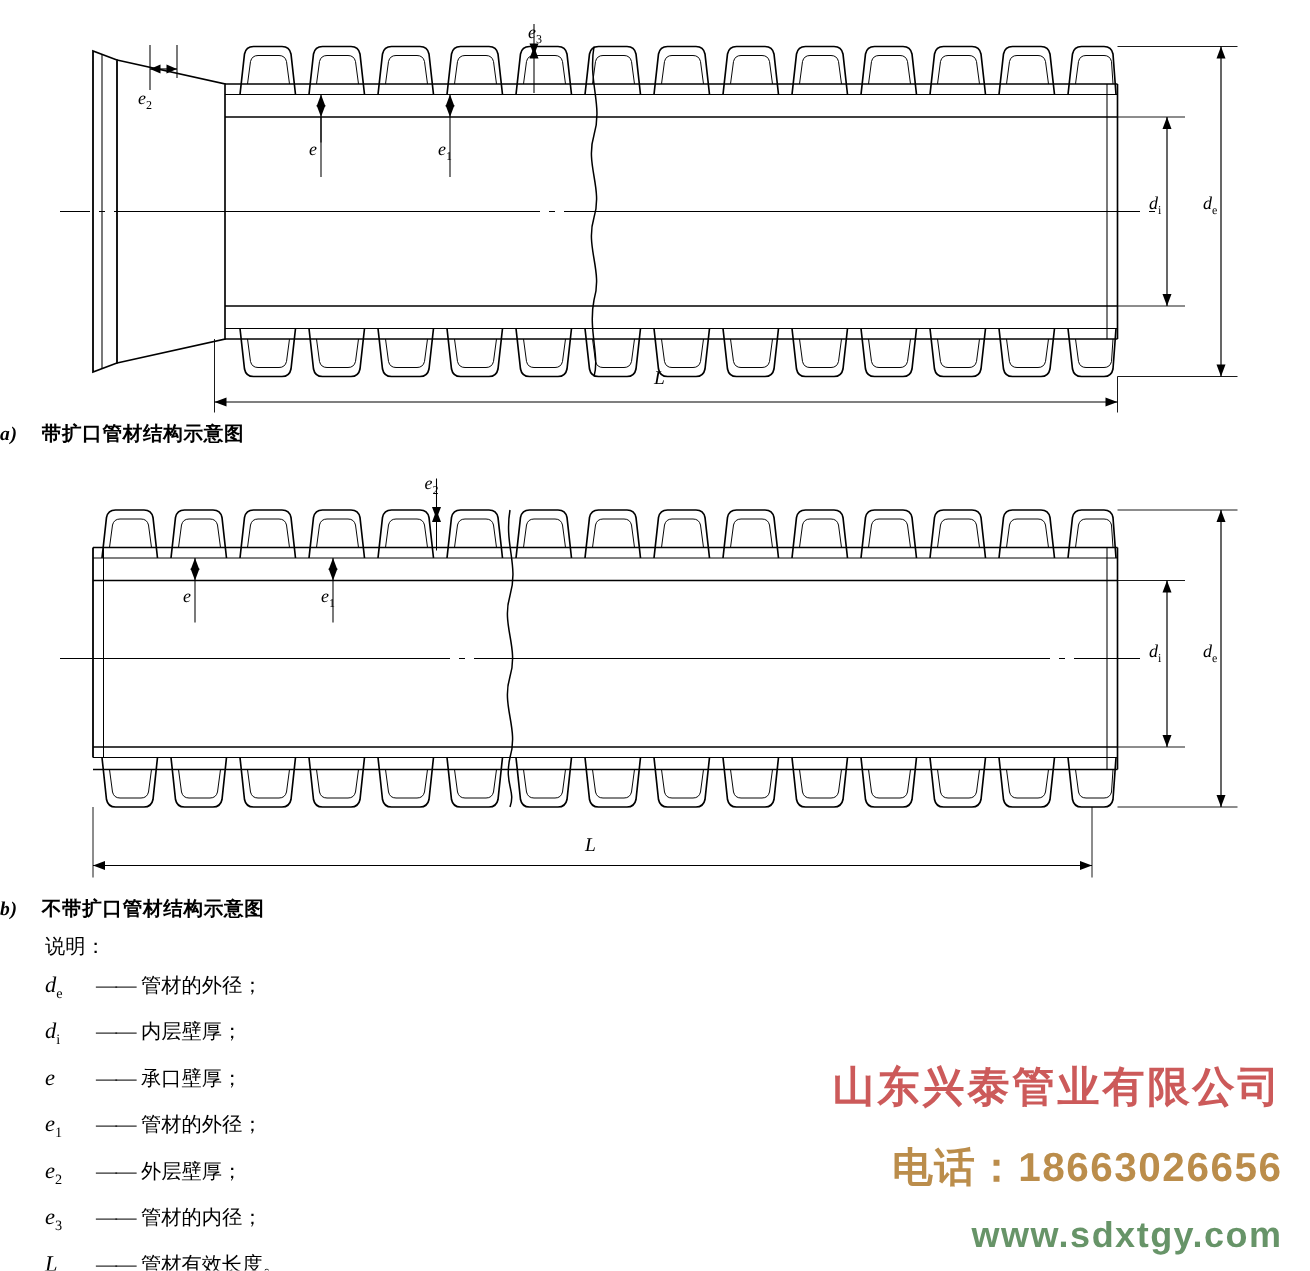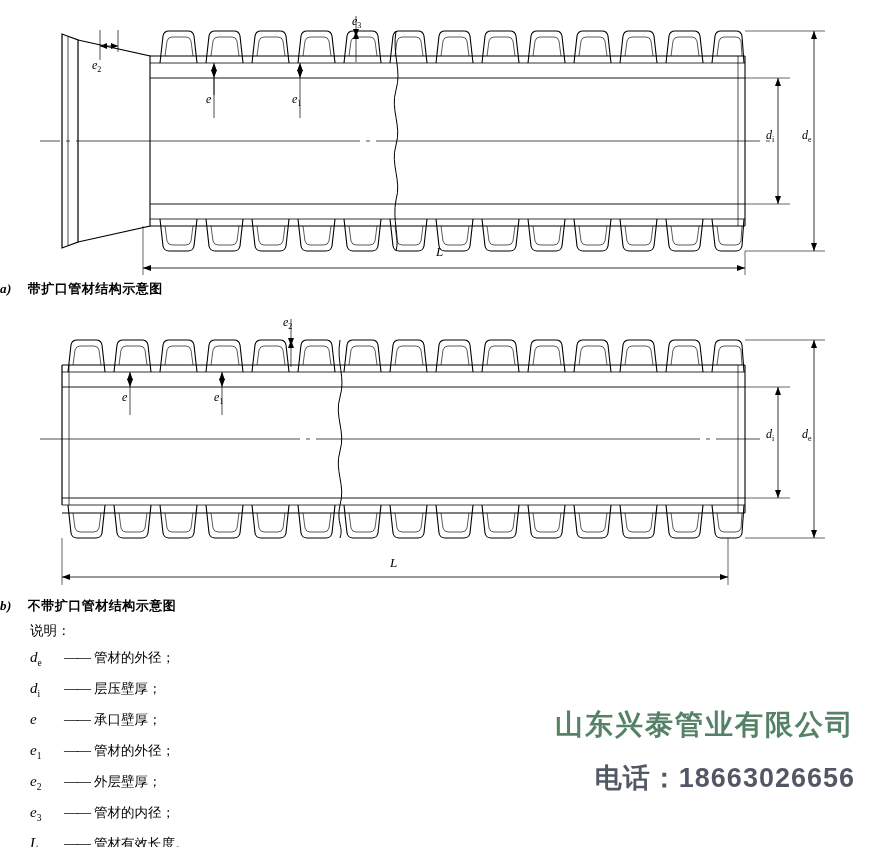--- a/index.html
+++ b/index.html
@@ -51,22 +51,22 @@
   
   .wm{
     position:absolute;
     right:18px;
     color:#2f6f2f;
     font-family:"Liberation Sans",sans-serif;
     font-weight:bold;
     opacity:.72;
     white-space:nowrap;
   }
-  .wm1{top:706px;font-size:28px;letter-spacing:2px;color:#14532d;}
-  .wm2{top:760px;font-size:27px;letter-spacing:1px;color:#0f172a;text-align:center;}
+  .wm1{top:706px;font-size:28px;letter-spacing:2px;color:#b91c1c;}
+  .wm2{top:760px;font-size:27px;letter-spacing:1px;color:#a16207;text-align:center;}
   .wm3{top:810px;font-size:24px;letter-spacing:1px;color:#2d6b2f;}
 
   .lbl{font-family:"Liberation Serif",serif;font-style:italic;}
 </style>
 </head>
 <body>
 
 <div class="stage">
 
   <div class="fig" style="left:0;top:0;width:873px;height:290px;">
@@ -382,21 +382,21 @@
     <div class="title">说明：</div>
 
     <div class="row">
       <span class="sym"><span>d</span><sub>e</sub></span>
       <span class="dash">——</span>
       <span class="txt">管材的外径；</span>
     </div>
     <div class="row">
       <span class="sym"><span>d</span><sub>i</sub></span>
       <span class="dash">——</span>
-      <span class="txt">层压壁厚；</span>
+      <span class="txt">内层壁厚；</span>
     </div>
     <div class="row">
       <span class="sym"><span>e</span><sub></sub></span>
       <span class="dash">——</span>
       <span class="txt">承口壁厚；</span>
     </div>
     <div class="row">
       <span class="sym"><span>e</span><sub>1</sub></span>
       <span class="dash">——</span>
       <span class="txt">管材的外径；</span>
@@ -413,14 +413,15 @@
     </div>
     <div class="row">
       <span class="sym"><span>L</span><sub></sub></span>
       <span class="dash">——</span>
       <span class="txt">管材有效长度。</span>
     </div>
   </div>
 
   <div class="wm wm1">山东兴泰管业有限公司</div>
   <div class="wm wm2">电话：18663026656</div>
+  <div class="wm wm3">www.sdxtgy.com</div>
 
 </div>
 
 </body></html>

